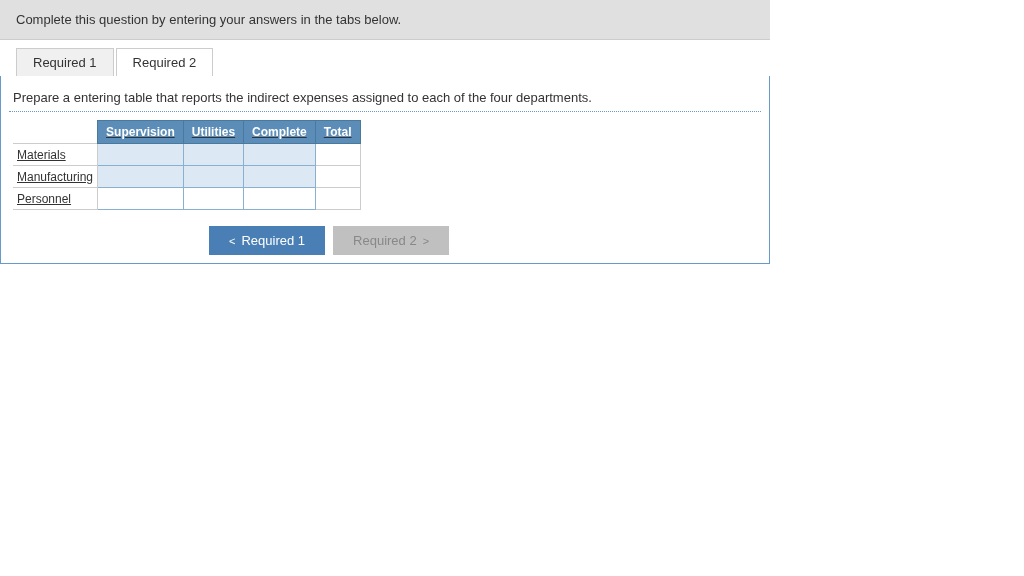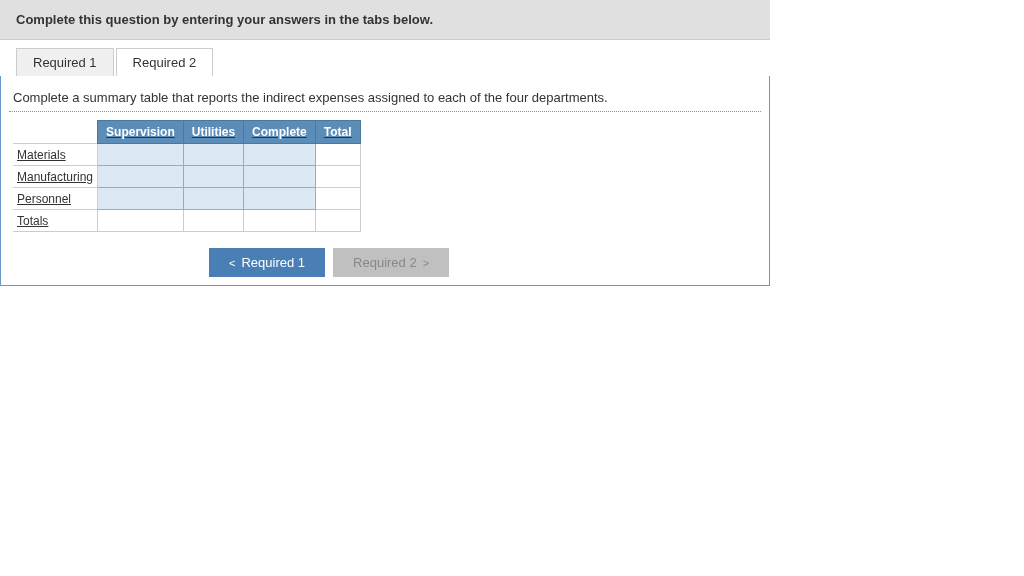--- a/index.html
+++ b/index.html
@@ -7,21 +7,21 @@
 
     .page-wrapper {
       width: 1024px;
       min-height: 576px;
       background: #fff;
     }
 
     .instruction-bar {
       background: #e0e0e0;
       padding: 12px 16px;
-      font-weight: bold;
+      font-weight: normal;
       font-size: 13px;
       border-bottom: 1px solid #ccc;
       margin-bottom: 0;
       width: 770px;
     }
 
     .tabs-container {
       display: flex;
       margin-top: 8px;
       padding-left: 16px;
@@ -179,21 +179,21 @@
     <div class="tab">
       <span>Required 1</span>
     </div>
     <div class="tab active">
       <span>Required 2</span>
     </div>
   </div>
 
   <div class="content-area">
     <div class="question-text">
-      <span>Complete a summary table that reports the indirect expenses assigned to each of the four departments.</span>
+      <span>Prepare a entering table that reports the indirect expenses assigned to each of the four departments.</span>
     </div>
 
     <table class="summary-table">
       <thead>
         <tr>
           <th></th>
           <th>Supervision</th>
           <th>Utilities</th>
           <th>Complete</th>
           <th>Total</th>
@@ -212,27 +212,20 @@
           <td class="input-cell"><input type="text" style=""></td>
           <td class="input-cell"><input type="text" style=""></td>
           <td class="input-cell"><input type="text" style=""></td>
           <td class="total-cell"><input type="text" style=""></td>
         </tr>
         <tr>
           <td class="row-label">Personnel</td>
           <td class="input-cell"><input type="text" style=""></td>
           <td class="input-cell"><input type="text" style=""></td>
           <td class="input-cell"><input type="text" style=""></td>
-          <td class="total-cell"><input type="text" style=""></td>
-        </tr>
-        <tr>
-          <td class="row-label">Totals</td>
-          <td class="total-cell"><input type="text" style=""></td>
-          <td class="total-cell"><input type="text" style=""></td>
-          <td class="total-cell"><input type="text" style=""></td>
           <td class="total-cell"><input type="text" style=""></td>
         </tr>
       </tbody>
     </table>
 
     <div class="nav-buttons">
       <button class="btn-required1">
         <span class="chevron">&lt;</span>
         <span>Required 1</span>
       </button>

